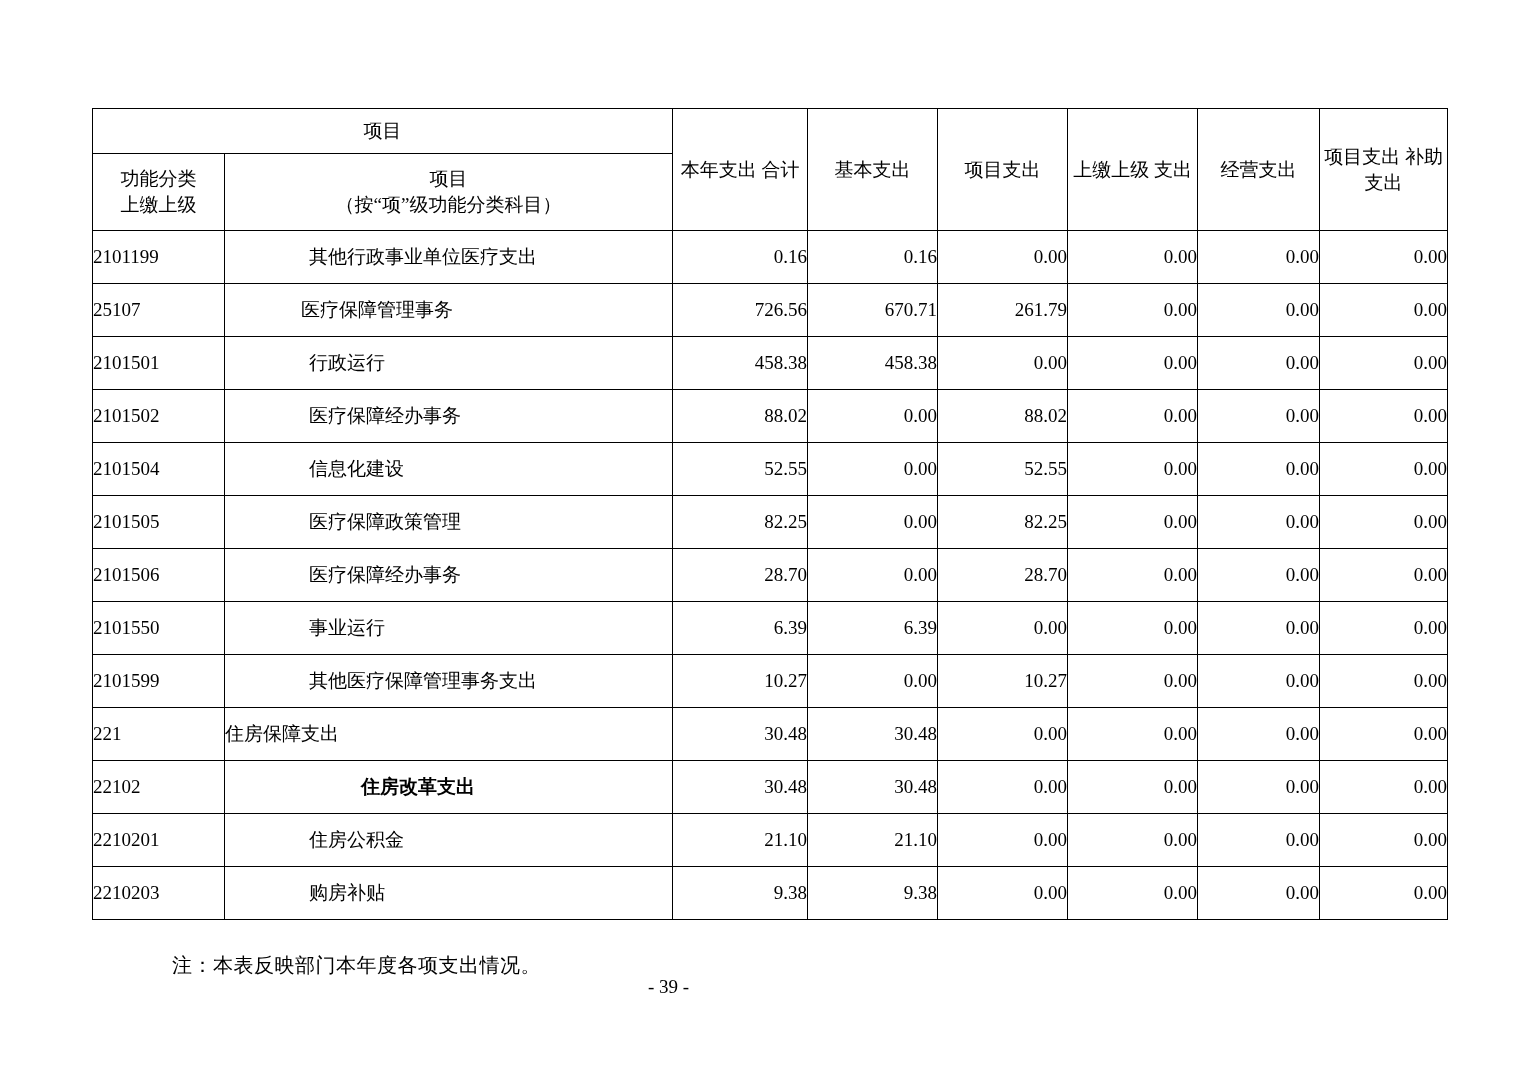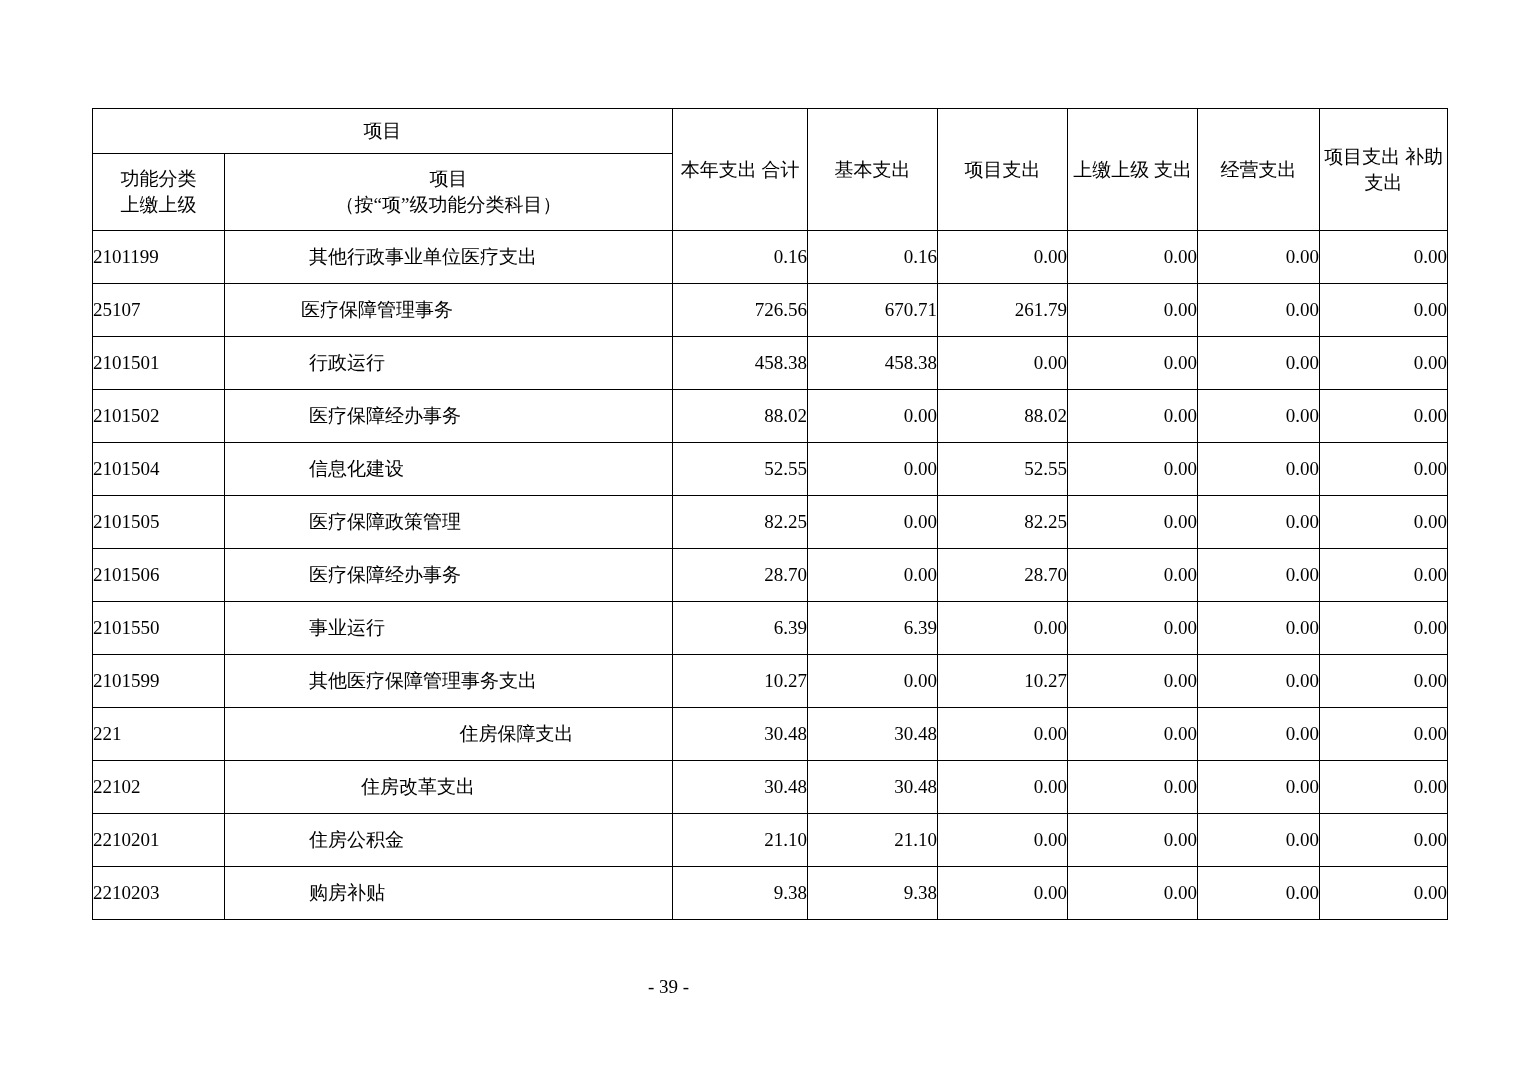--- a/index.html
+++ b/index.html
@@ -234,31 +234,31 @@
           <td class="name ind1">其他医疗保障管理事务支出</td>
           <td class="num">10.27</td>
           <td class="num">0.00</td>
           <td class="num">10.27</td>
           <td class="num">0.00</td>
           <td class="num">0.00</td>
           <td class="num">0.00</td>
         </tr>
         <tr>
           <td class="code">221</td>
-          <td class="name ind0" style="padding-left: 136px; text-align: center;">住房保障支出</td>
+          <td class="name ind0" style="">住房保障支出</td>
           <td class="num">30.48</td>
           <td class="num">30.48</td>
           <td class="num">0.00</td>
           <td class="num">0.00</td>
           <td class="num">0.00</td>
           <td class="num">0.00</td>
         </tr>
         <tr>
           <td class="code">22102</td>
-          <td class="name ind0" style="padding-left: 136px;">住房改革支出</td>
+          <td class="name ind0" style="padding-left: 136px; font-weight: bold;">住房改革支出</td>
           <td class="num">30.48</td>
           <td class="num">30.48</td>
           <td class="num">0.00</td>
           <td class="num">0.00</td>
           <td class="num">0.00</td>
           <td class="num">0.00</td>
         </tr>
         <tr>
           <td class="code">2210201</td>
           <td class="name ind1">住房公积金</td>
@@ -275,15 +275,16 @@
           <td class="num">9.38</td>
           <td class="num">9.38</td>
           <td class="num">0.00</td>
           <td class="num">0.00</td>
           <td class="num">0.00</td>
           <td class="num">0.00</td>
         </tr>
       </tbody>
   </table>
 
+  <div class="note">注：本表反映部门本年度各项支出情况。</div>
 
   <div class="pagenum">- 39 -</div>
 </div>
 
 </body></html>

